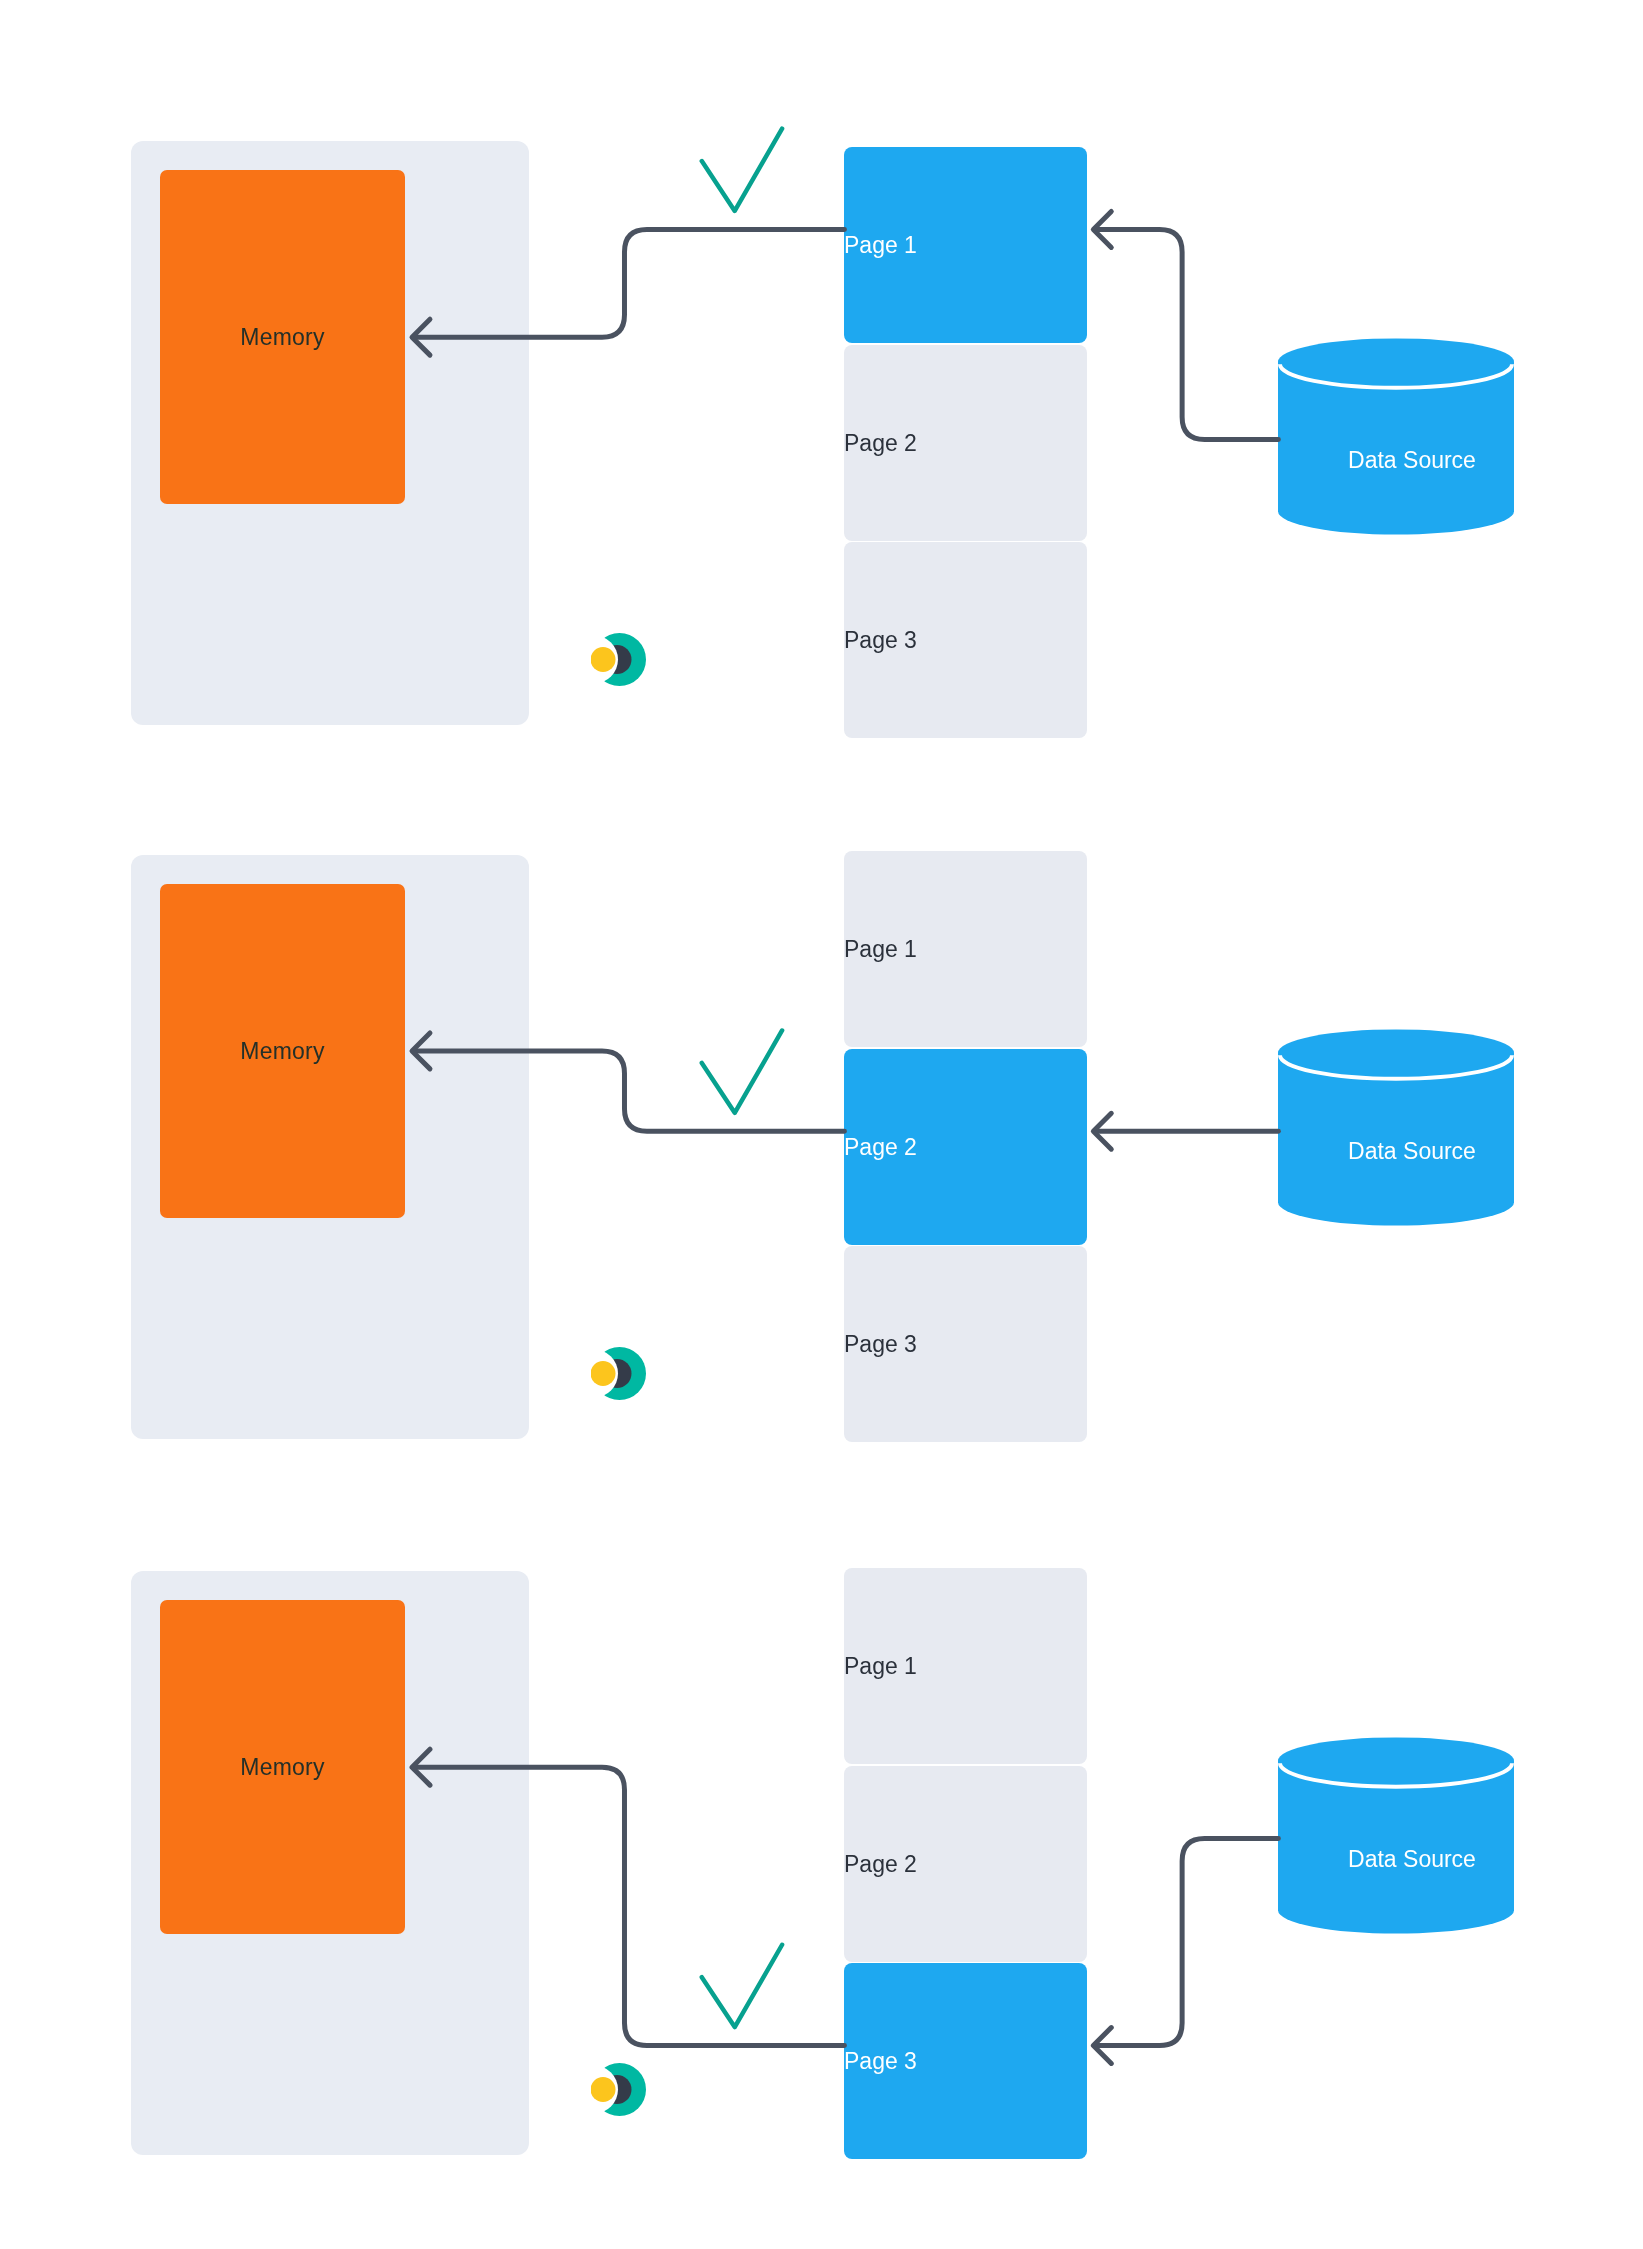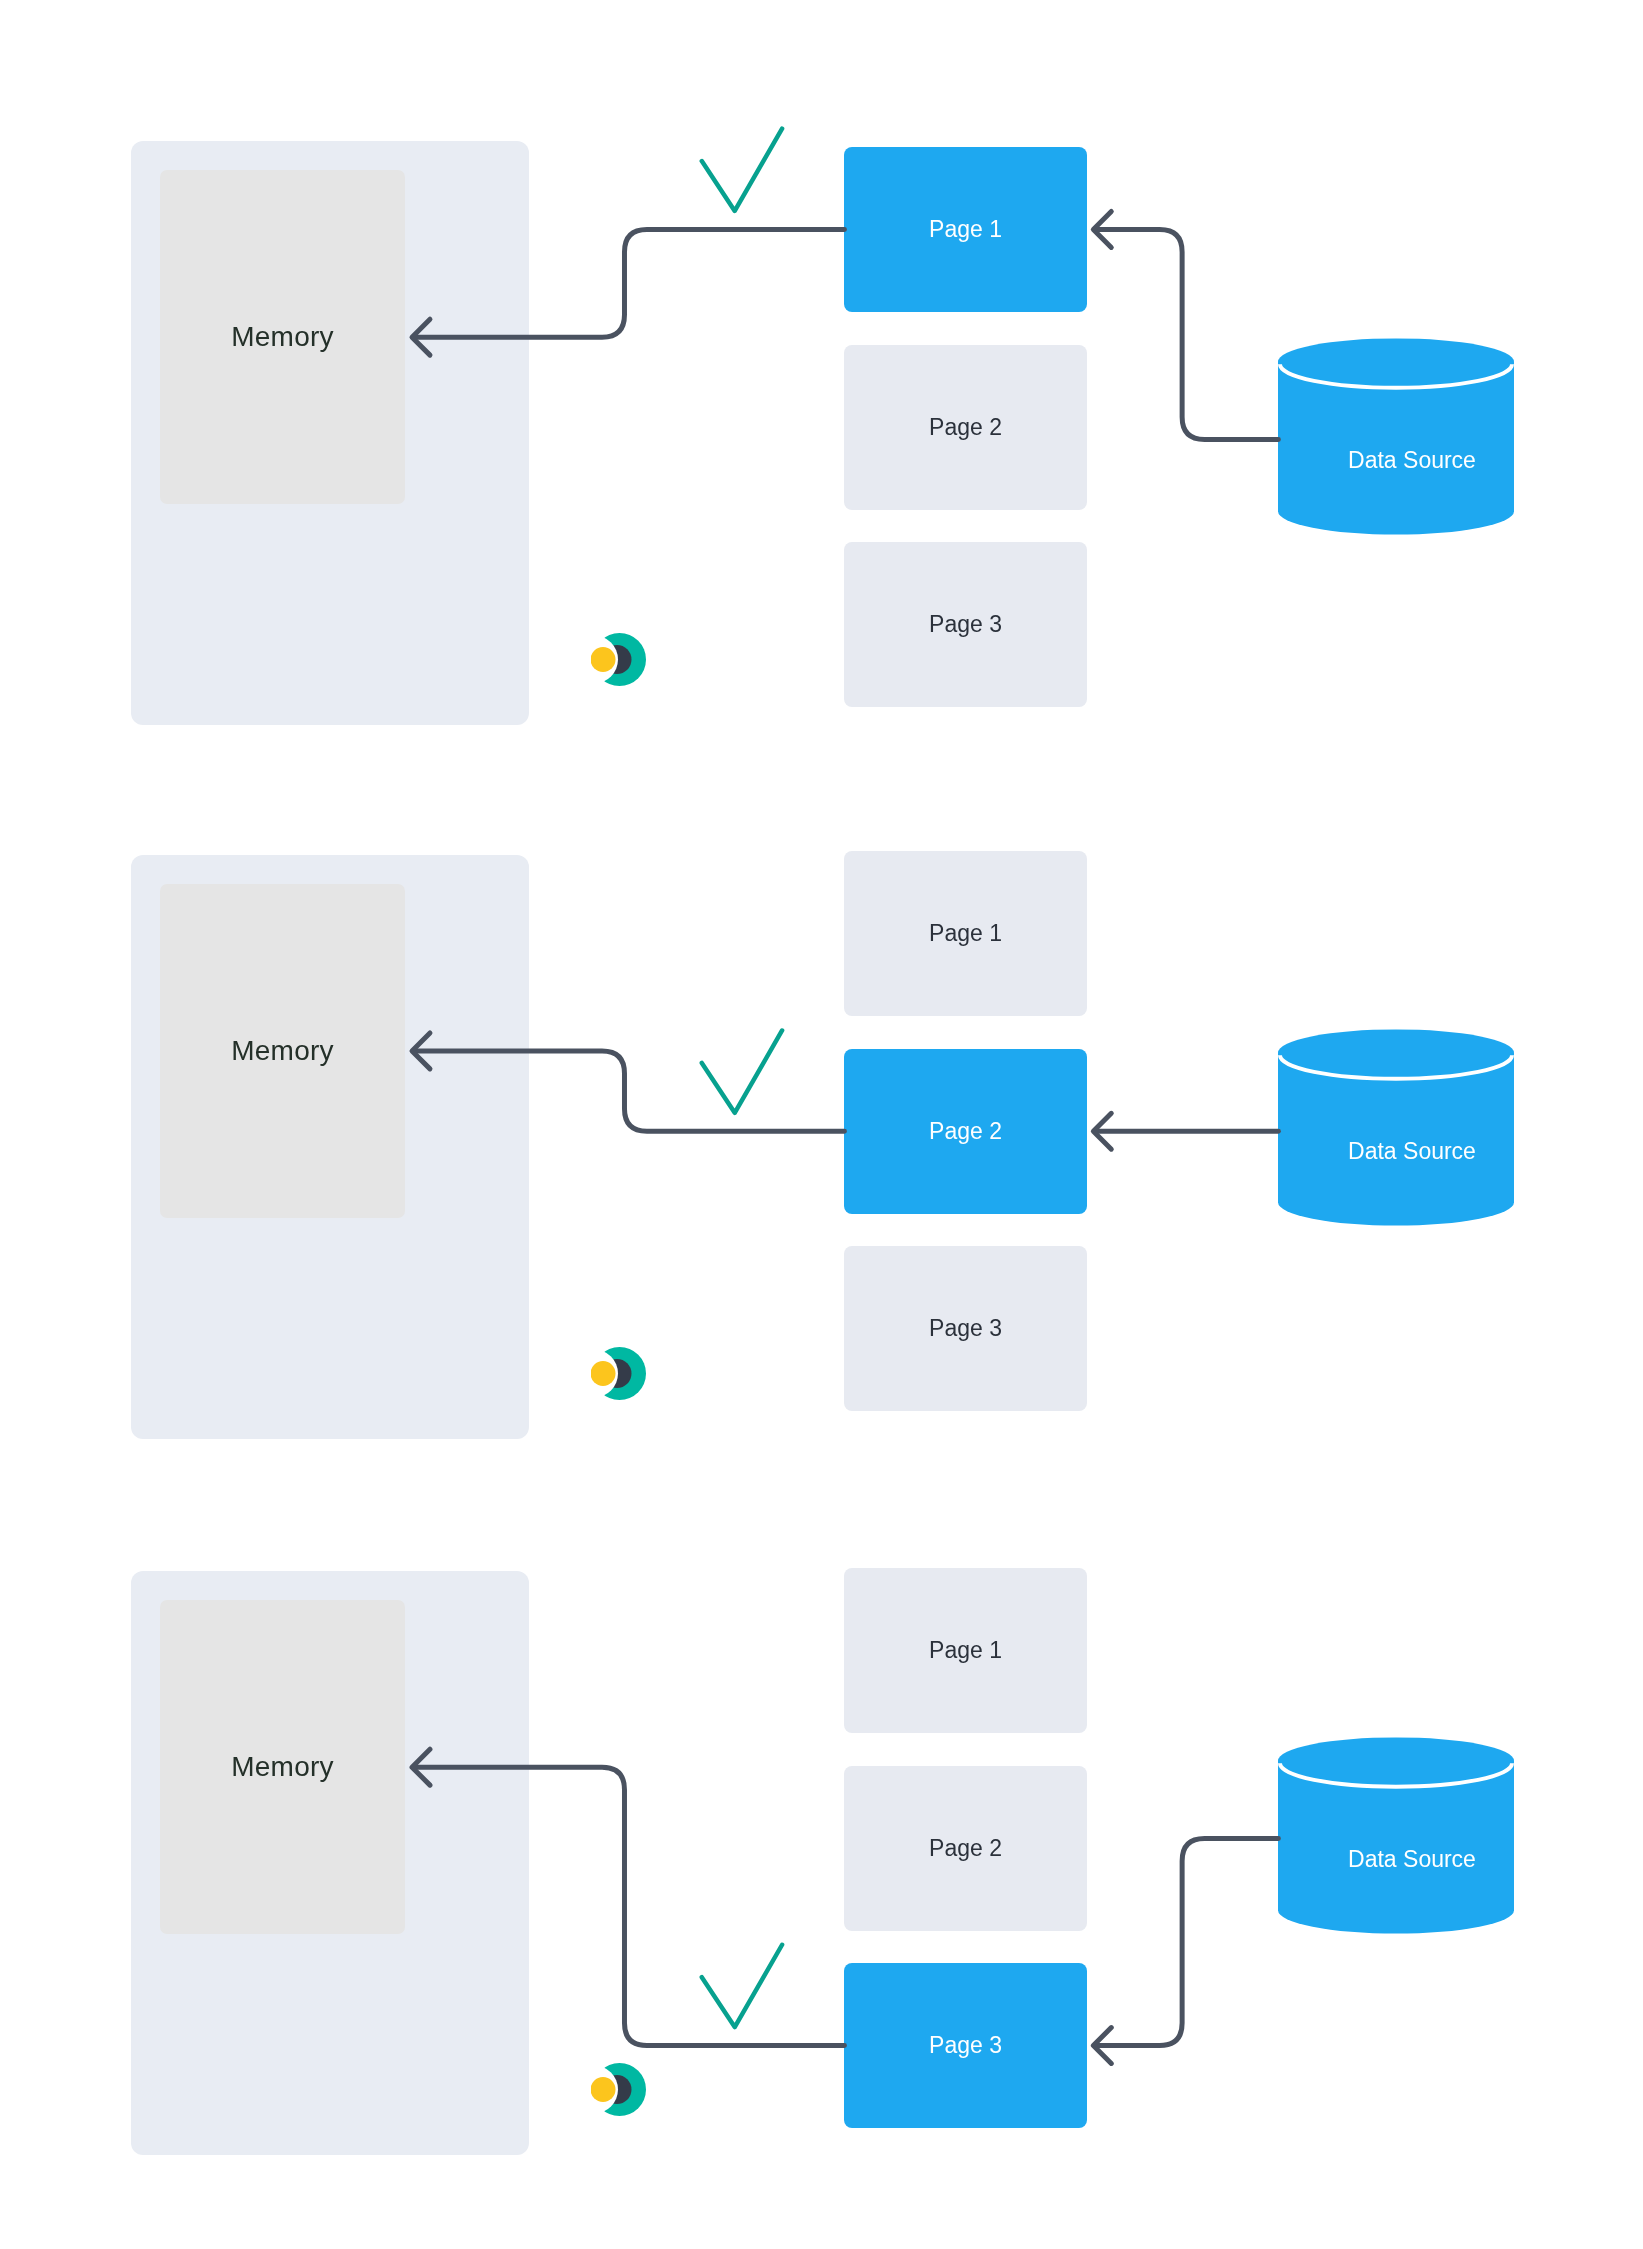--- a/index.html
+++ b/index.html
@@ -10,29 +10,29 @@
     font-family:"Liberation Sans", sans-serif;
     overflow:hidden;
   }
   
   .mem-panel{
     position:absolute;left:131px;width:398px;height:584px;
     background:#e8ecf3;border-radius:12px;
   }
   .mem-block{
     position:absolute;left:160px;width:245px;height:334px;
-    background:#e5e5e5;border-radius:7px;
+    background:#f97316;border-radius:7px;
     display:flex;align-items:center;justify-content:center;
-    color:#243029;font-size:28px;letter-spacing:0.2px;
+    color:#243029;font-size:23px;letter-spacing:0.2px;
   }
   .logo{position:absolute;left:460px;width:55px;height:55px;}
   
   .page{
-    position:absolute;left:844px;width:243px;height:165px;
-    border-radius:8px;display:flex;align-items:center;justify-content:center;
+    position:absolute;left:844px;width:243px;height:196px;
+    border-radius:8px;display:flex;align-items:center;justify-content:flex-start;
     font-size:23px;
   }
   .page.inactive{background:#e7eaf1;color:#2b313b;}
   .page.active{background:#1ea8f0;color:#ffffff;}
   
   .ds{position:absolute;left:1278px;width:268px;height:197px;}
   .ds svg{position:absolute;left:0;top:0;}
   .ds-label{
     position:absolute;left:0;right:0;top:47px;bottom:0;
     display:flex;align-items:center;justify-content:center;

